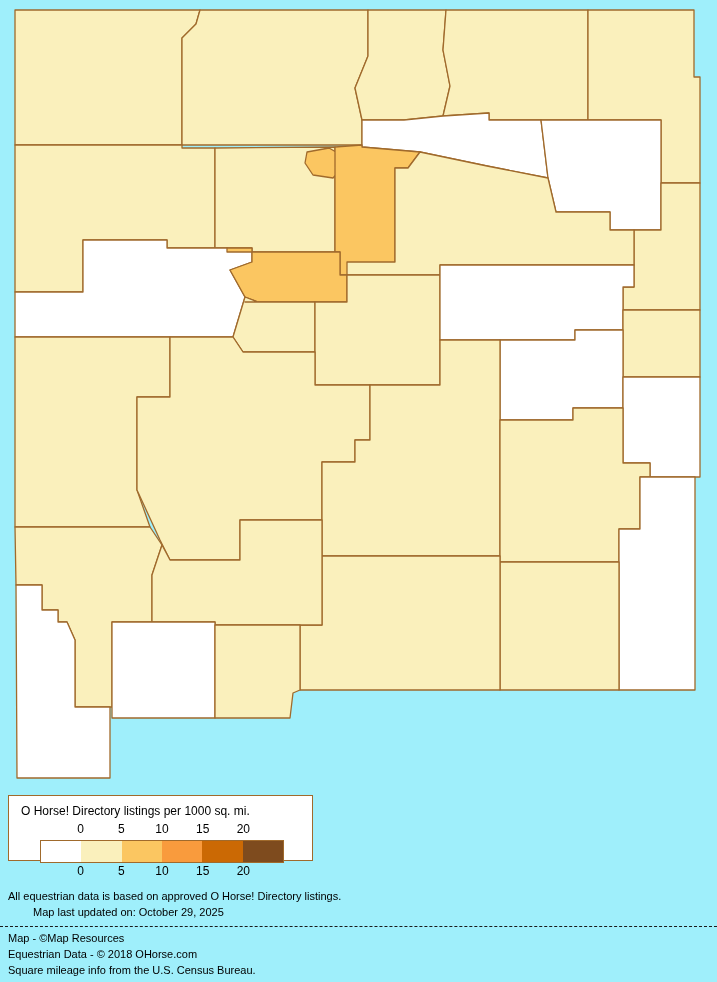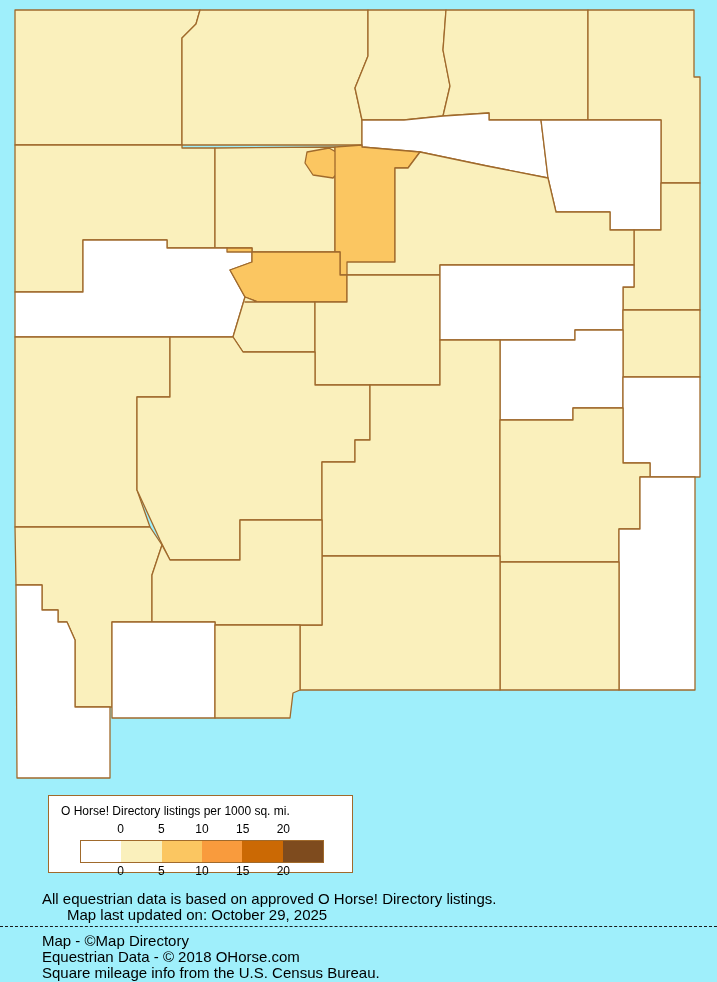--- a/index.html
+++ b/index.html
@@ -4,38 +4,38 @@
 <style>
   html,body{margin:0;padding:0;}
   body{
     width:717px;height:982px;position:relative;overflow:hidden;
     background:#9FEFFB;
     font-family:"Liberation Sans", sans-serif;
     color:#000;
   }
   #map-svg{position:absolute;left:0;top:0;}
   .legend-box{
-    position:absolute;left:8px;top:795px;width:305px;height:78px;
-    background:#FFFFFF;border:1px solid #A06A2C;box-sizing:border-box;margin-left:40px;
+    position:absolute;left:8px;top:795px;width:305px;height:66px;
+    background:#FFFFFF;border:1px solid #A06A2C;box-sizing:border-box;
   }
   .legend-title{
     position:absolute;left:12px;top:8px;font-size:12px;white-space:nowrap;
   }
   .legend-ticks{position:absolute;left:0;width:100%;height:14px;}
   .legend-ticks.top{top:26px;}
   .legend-ticks.bottom{top:68px;}
   .legend-tick{
     position:absolute;transform:translateX(-50%);font-size:12px;
   }
   .legend-bar{
     position:absolute;left:31px;top:44px;width:242px;height:21px;
     display:flex;border:1px solid #A06A2C;box-sizing:content-box;
   }
   .legend-swatch{flex:1 1 0;height:100%;}
-  .note-line{position:absolute;left:8px;font-size:15px;white-space:nowrap;margin-left:34px;}
+  .note-line{position:absolute;left:8px;font-size:11px;white-space:nowrap;}
   #note-1{top:890px;}
   #note-2{top:906px;padding-left:25px;}
   .dashed-sep{
     position:absolute;left:0;top:926px;width:717px;height:0;
     border-top:1px dashed #1a1a1a;
   }
   #credit-1{top:932px;}
   #credit-2{top:948px;}
   #credit-3{top:964px;text-align:center;}
 </style>
@@ -104,15 +104,15 @@
       <span class="legend-tick" style="left: 193.667px;">15</span>
       <span class="legend-tick" style="left: 234.333px;">20</span>
     </div>
 </div>
 
 <div class="note-line" id="note-1">All equestrian data is based on approved O Horse! Directory listings.</div>
 <div class="note-line" id="note-2">Map last updated on:  October 29, 2025</div>
 
 <div class="dashed-sep"></div>
 
-<div class="note-line" id="credit-1">Map - ©Map Directory</div>
+<div class="note-line" id="credit-1">Map - ©Map Resources</div>
 <div class="note-line" id="credit-2">Equestrian Data - © 2018 OHorse.com</div>
 <div class="note-line" id="credit-3">Square mileage info from the U.S. Census Bureau.</div>
 
 </body></html>

